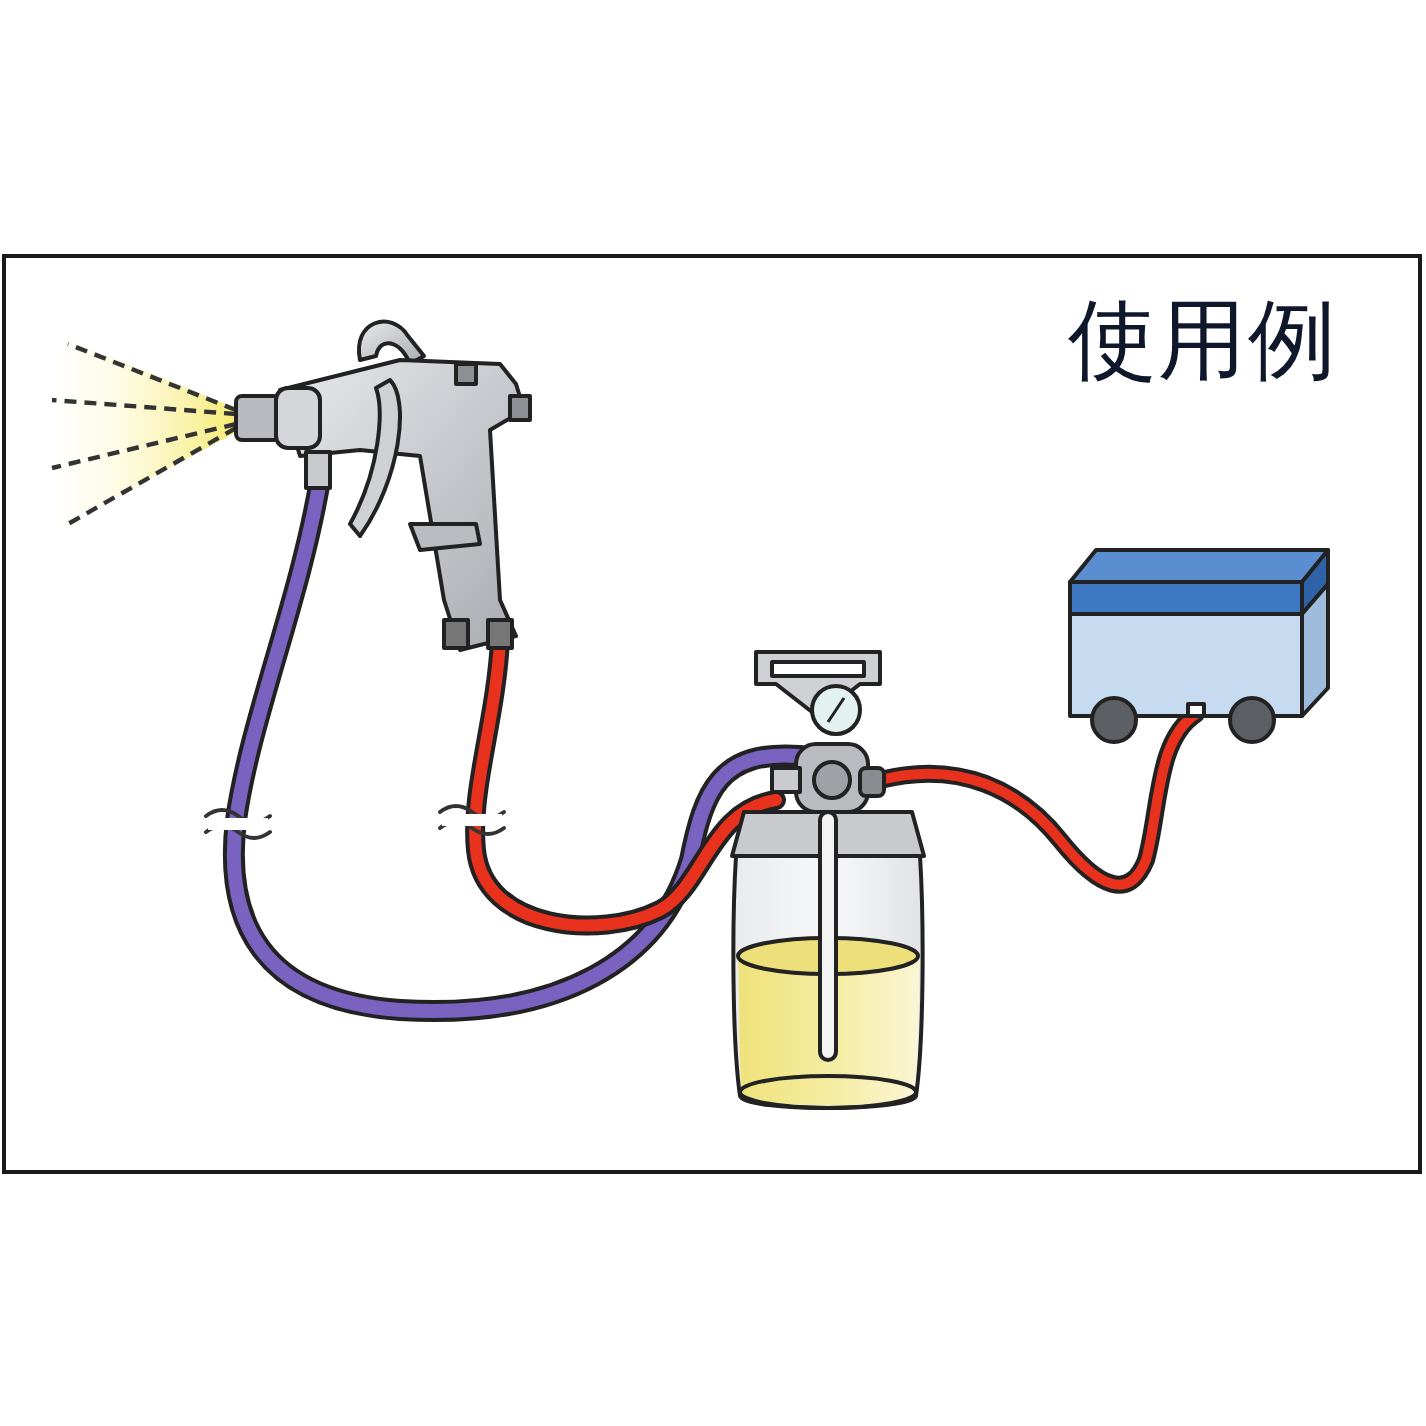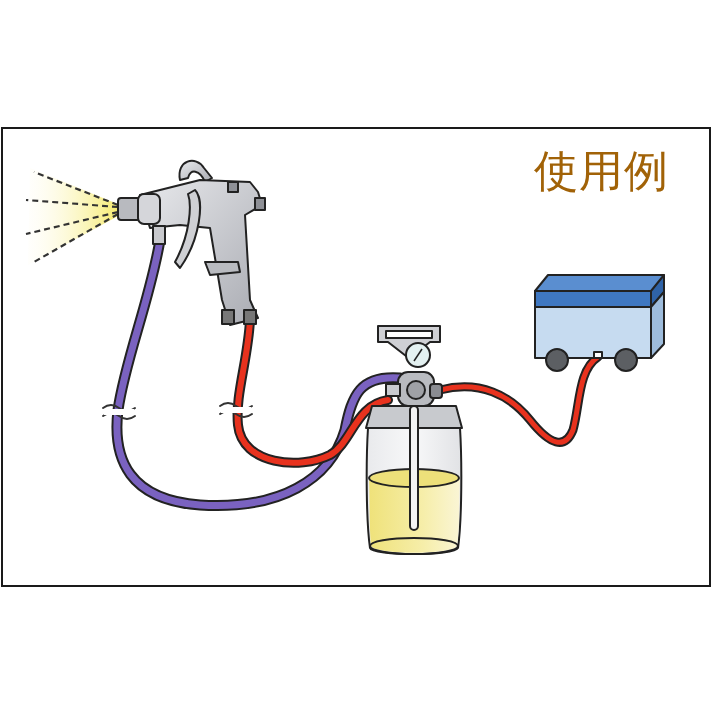--- a/index.html
+++ b/index.html
@@ -1,18 +1,18 @@
 <!DOCTYPE html>
 <html><head>
 <meta charset="utf-8">
 <style>
   html, body { margin:0; padding:0; background:#ffffff; }
   body { width:713px; height:713px; position:relative; overflow:hidden; font-family:"DejaVu Sans", sans-serif; }
   .frame { position:absolute; left:1px; top:127px; width:706px; height:456px; border:2px solid #1a1a1a; background:#ffffff; box-sizing:content-box; }
-  .title { position:absolute; left:534px; top:143px; font-size:44px; line-height:56px; color:#a16207; letter-spacing:1px; font-family:"DejaVu Sans", sans-serif; }
+  .title { position:absolute; left:534px; top:143px; font-size:44px; line-height:56px; color:#0f172a; letter-spacing:1px; font-family:"DejaVu Sans", sans-serif; }
   svg.art { position:absolute; left:0; top:0; width:713px; height:713px; }
 </style>
 </head>
 <body>
 
 <div class="frame"></div>
 <div class="title">使用例</div>
 
 <svg class="art" viewBox="0 0 713 713">
   <defs>

